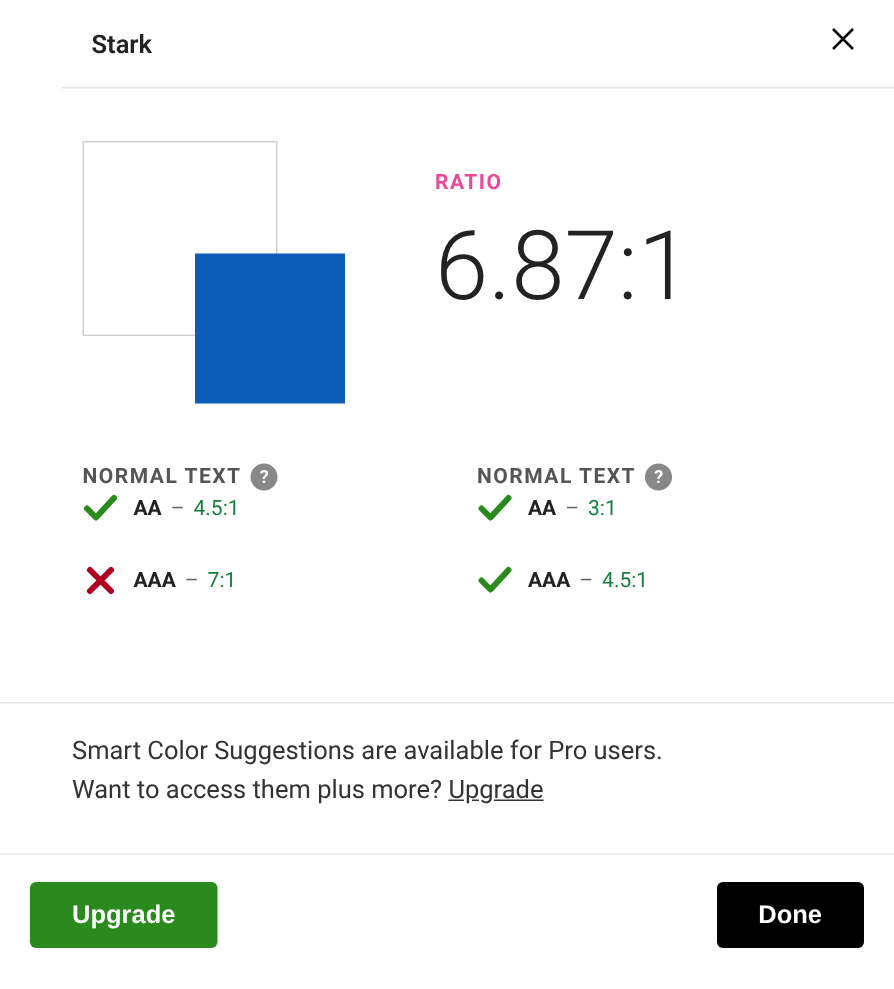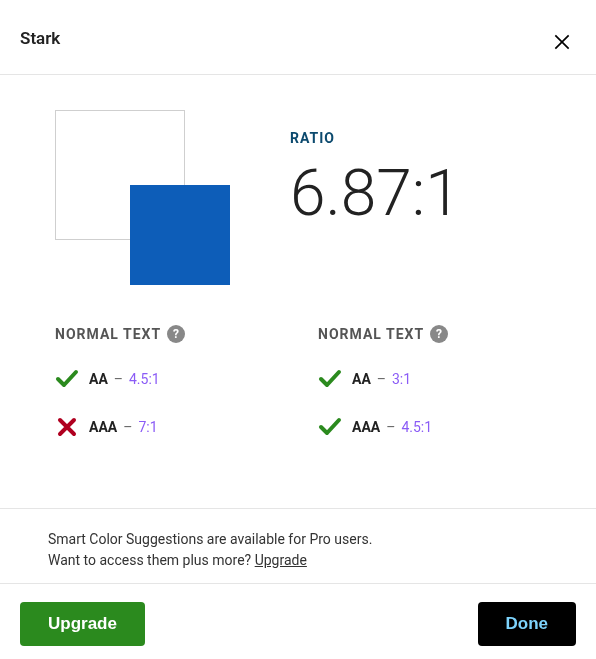--- a/index.html
+++ b/index.html
@@ -10,23 +10,24 @@
     body {
       font-family: -apple-system, BlinkMacSystemFont, 'Segoe UI', Roboto, Helvetica, Arial, sans-serif;
       width: 596px;
       height: 659px;
       background: #fff;
       color: #222;
     }
     .header {
       display: flex;
       justify-content: space-between;
-      align-items: flex-start;
-      padding: 28px 20px 18px 20px;
+      align-items: flex-end;
+      padding: 12px 20px 18px 20px;
       border-bottom: 1px solid #e5e5e5;
+      margin-left: 41px;
     }
     .title {
       font-size: 17px;
       font-weight: 600;
     }
     .close-btn {
       background: none;
       border: none;
       cursor: pointer;
       padding: 4px;
@@ -70,41 +71,40 @@
       height: 100px;
       background: #0d5db8;
     }
     .ratio-block {
       padding-top: 20px;
     }
     .ratio-label {
       font-size: 14px;
       font-weight: 700;
       letter-spacing: 1px;
-      color: #0c4a6e;
+      color: #ec4899;
       margin-bottom: 10px;
     }
     .ratio-value {
       font-size: 64px;
       font-weight: 300;
       color: #222;
     }
     .levels-row {
       display: flex;
       gap: 40px;
       margin-top: 20px;
     }
     .level-col {
       flex: 1;
     }
     .level-header {
       display: flex;
       align-items: center;
       gap: 6px;
-      margin-bottom: 24px;
     }
     .level-title {
       font-size: 14px;
       font-weight: 700;
       letter-spacing: 1px;
       color: #555;
     }
     .help-icon {
       width: 18px;
       height: 18px;
@@ -135,27 +135,27 @@
     }
     .level-name {
       font-weight: 700;
       margin-left: 6px;
     }
     .level-dash {
       color: #666;
       margin: 0 6px;
     }
     .level-threshold {
-      color: #8b5cf6;
+      color: #15803d;
     }
     .upsell {
       border-top: 1px solid #e5e5e5;
       border-bottom: 1px solid #e5e5e5;
-      padding: 20px 20px 12px 48px;
-      font-size: 14px;
+      padding: 20px 20px 29px 48px;
+      font-size: 17px;
       line-height: 1.5;
       color: #333;
     }
     .upsell a {
       color: #333;
       text-decoration: underline;
     }
     .footer {
       display: flex;
       justify-content: space-between;
@@ -168,21 +168,21 @@
       font-weight: 700;
       cursor: pointer;
       border-radius: 4px;
     }
     .btn-upgrade {
       background: #2b8a1e;
       color: #fff;
     }
     .btn-done {
       background: #000;
-      color: #7dd3fc;
+      color: #ffffff;
       text-align: center;
     }
   </style>
 </head>
 <body>
 
 <svg width="0" height="0" style="position:absolute">
   <defs>
     <g id="icon-check">
       <path d="M3 12 L9 18 L21 5" stroke="#2b8a1e" stroke-width="4" fill="none" stroke-linecap="round" stroke-linejoin="round"></path>

